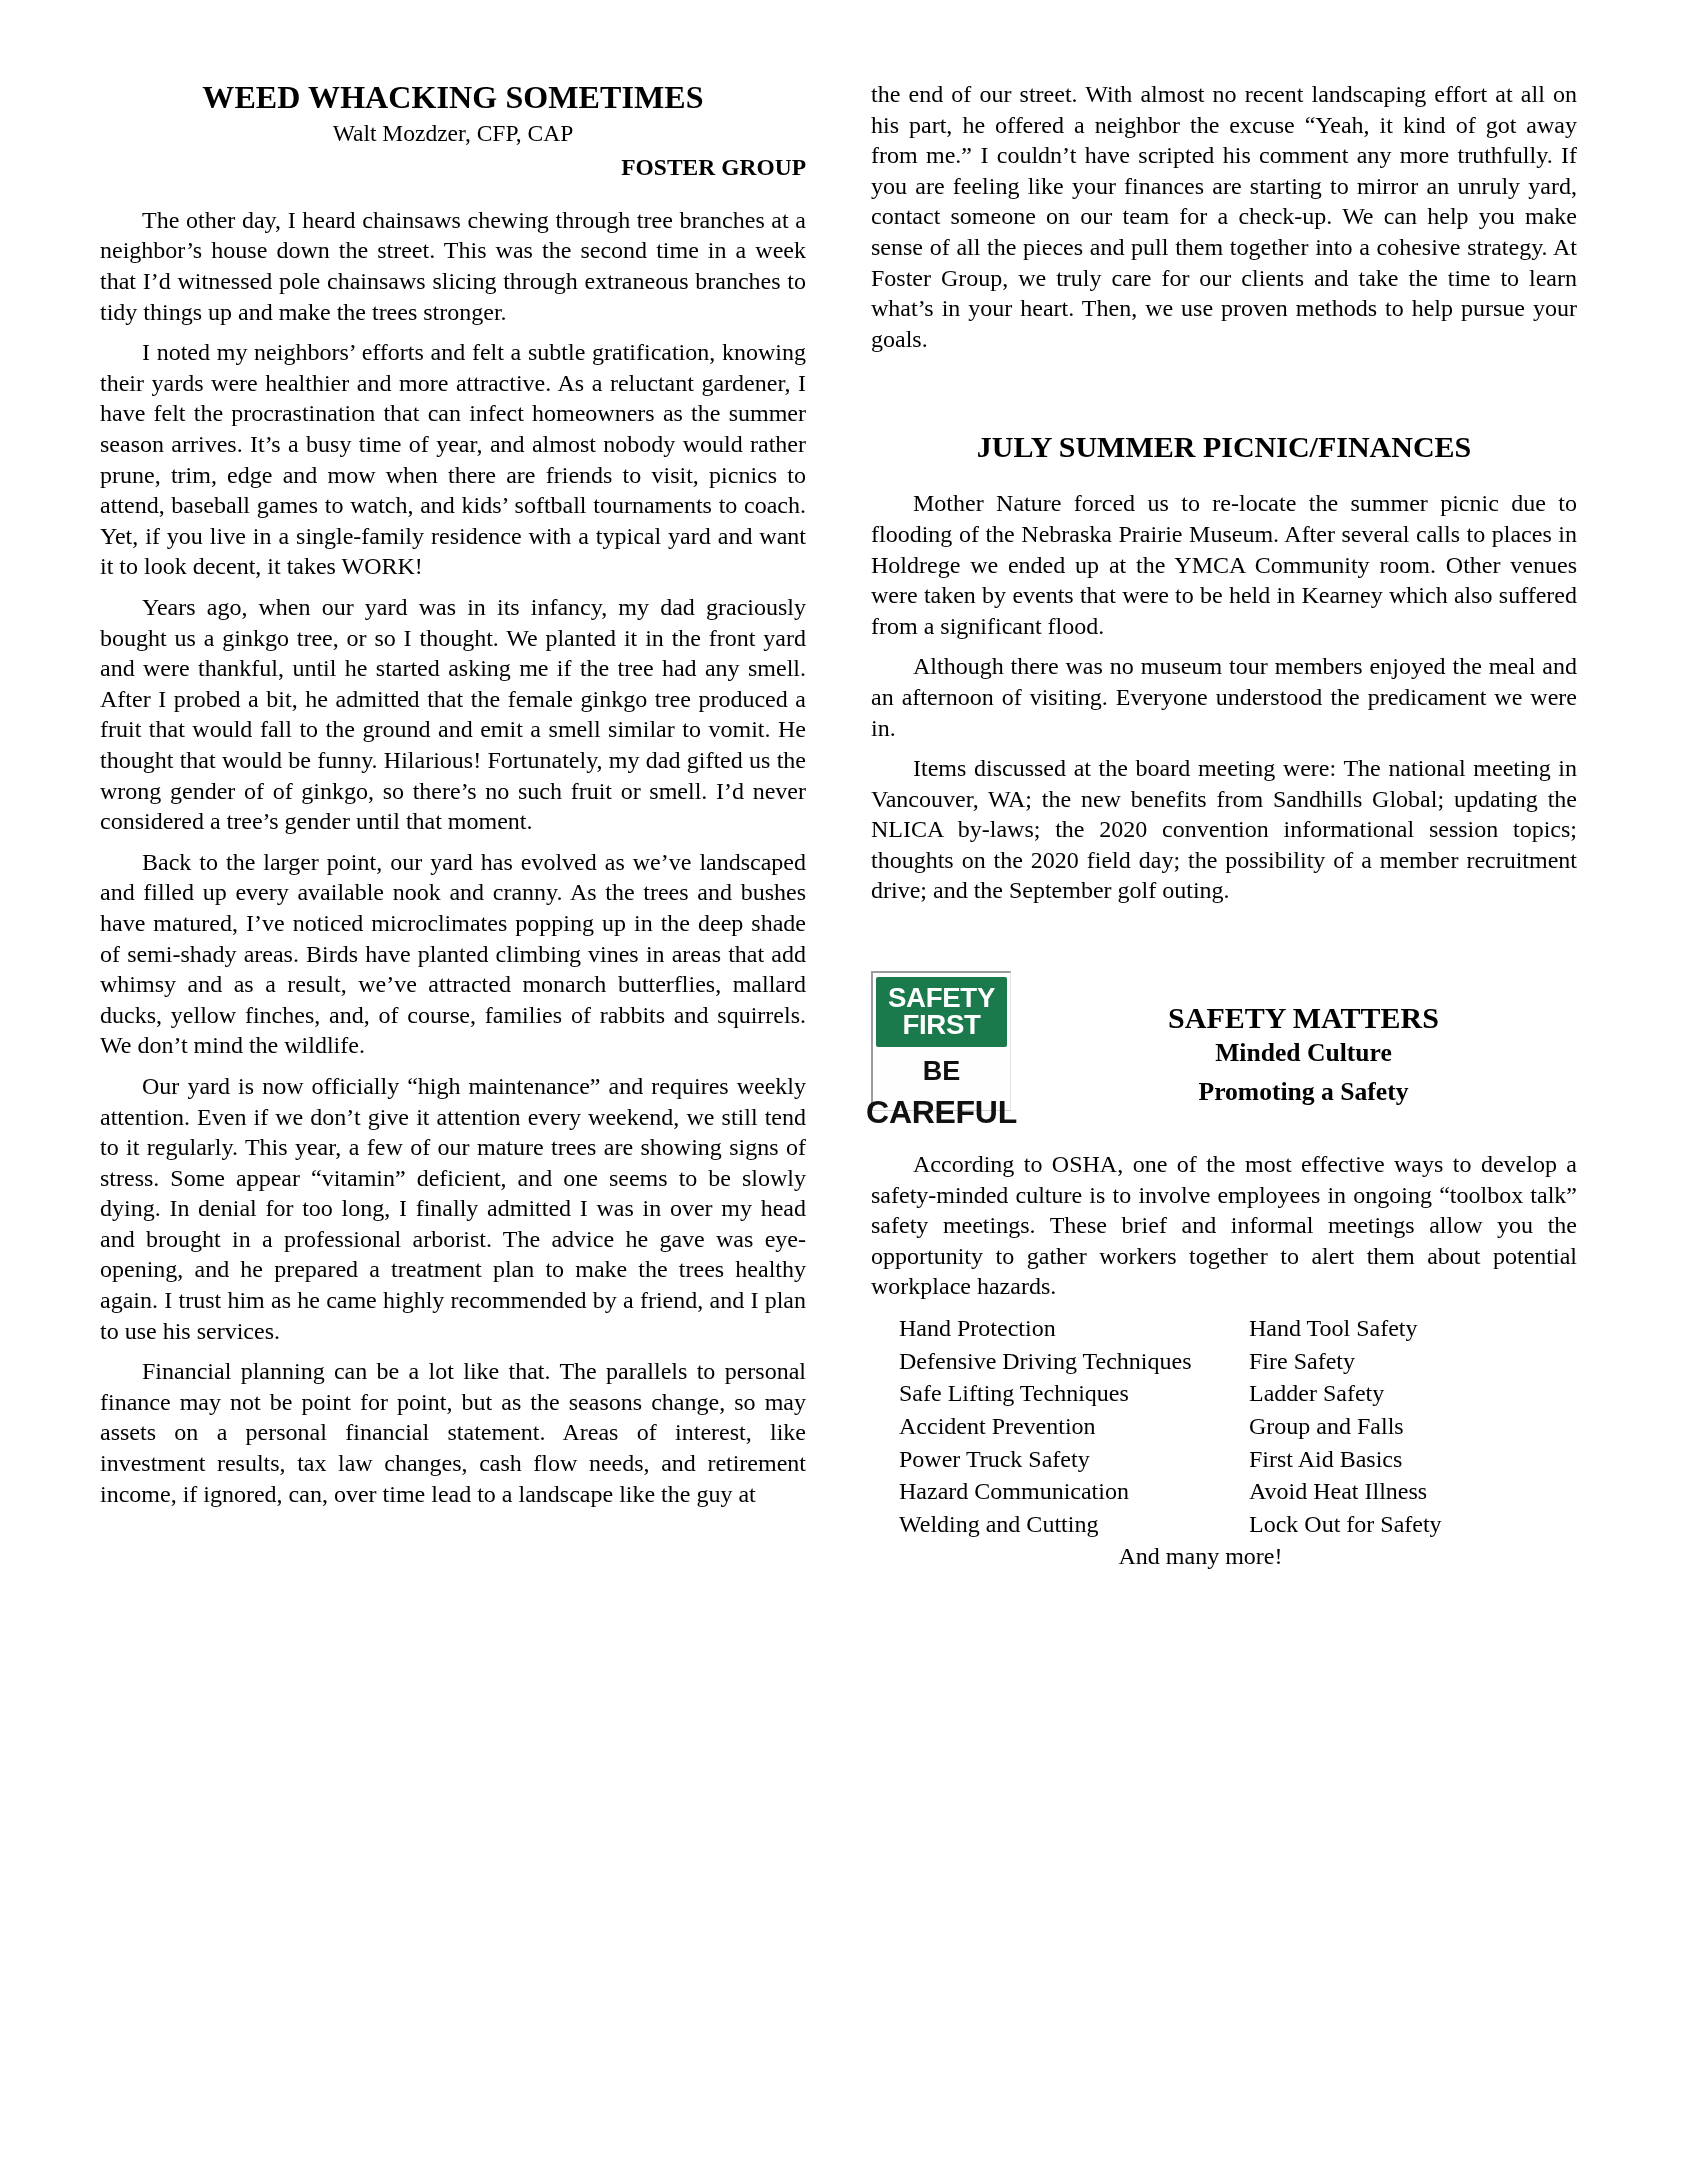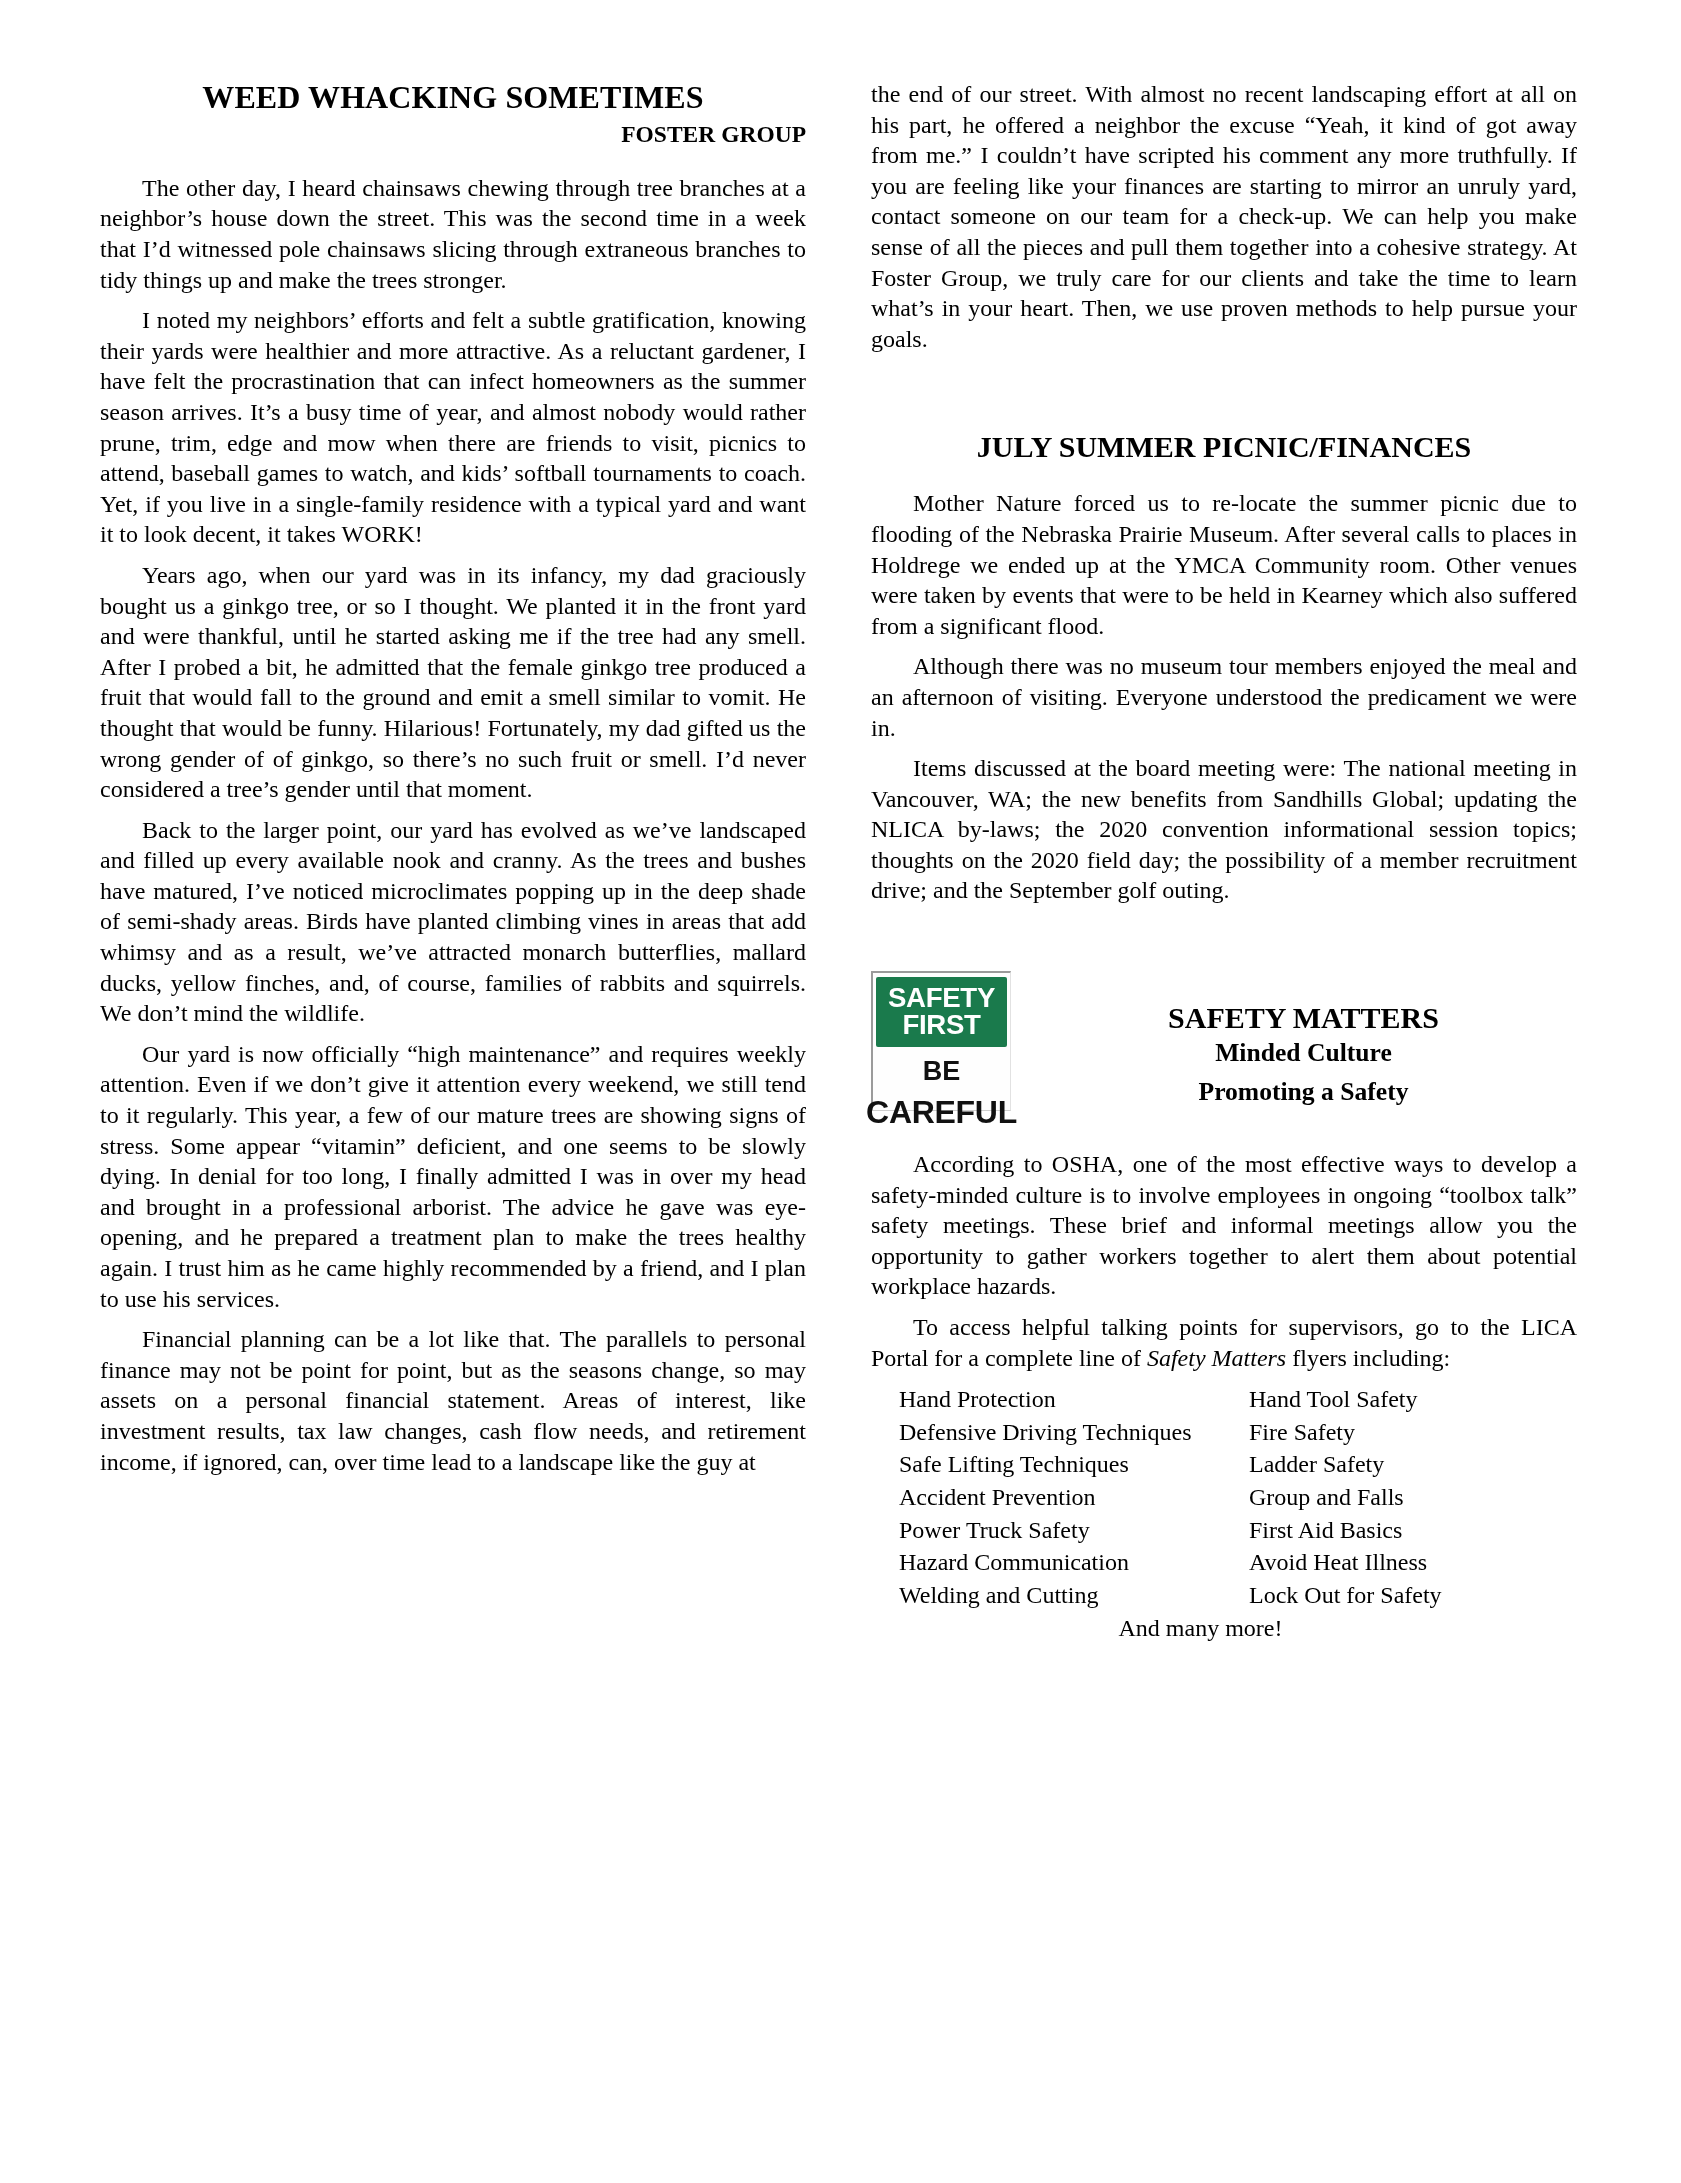--- a/index.html
+++ b/index.html
@@ -174,20 +174,21 @@
 </style>
 </head>
 <body>
 
 <div class="page">
   <div class="columns">
 
     <div class="col">
 
       <h1 class="article-title">WEED WHACKING SOMETIMES</h1>
+      <div class="byline">Walt Mozdzer, CFP, CAP</div>
       <div class="org">FOSTER GROUP</div>
 
       <div class="spacer-sm"></div>
 
       <p class="body">The other day, I heard chainsaws chewing through tree branches at a neighbor’s house down the street. This was the second time in a week that I’d witnessed pole chainsaws slicing through extraneous branches to tidy things up and make the trees stronger.</p>
       <p class="body">I noted my neighbors’ efforts and felt a subtle gratification, knowing their yards were healthier and more attractive. As a reluctant gardener, I have felt the procrastination that can infect homeowners as the summer season arrives. It’s a busy time of year, and almost nobody would rather prune, trim, edge and mow when there are friends to visit, picnics to attend, baseball games to watch, and kids’ softball tournaments to coach. Yet, if you live in a single-family residence with a typical yard and want it to look decent, it takes WORK!</p>
       <p class="body">Years ago, when our yard was in its infancy, my dad graciously bought us a ginkgo tree, or so I thought. We planted it in the front yard and were thankful, until he started asking me if the tree had any smell. After I probed a bit, he admitted that the female ginkgo tree produced a fruit that would fall to the ground and emit a smell similar to vomit. He thought that would be funny. Hilarious! Fortunately, my dad gifted us the wrong gender of of ginkgo, so there’s no such fruit or smell. I’d never considered a tree’s gender until that moment.</p>
       <p class="body">Back to the larger point, our yard has evolved as we’ve landscaped and filled up every available nook and cranny. As the trees and bushes have matured, I’ve noticed microclimates popping up in the deep shade of semi-shady areas. Birds have planted climbing vines in areas that add whimsy and as a result, we’ve attracted monarch butterflies, mallard ducks, yellow finches, and, of course, families of rabbits and squirrels. We don’t mind the wildlife.</p>
       <p class="body">Our yard is now officially “high maintenance” and requires weekly attention. Even if we don’t give it attention every weekend, we still tend to it regularly. This year, a few of our mature trees are showing signs of stress. Some appear “vitamin” deficient, and one seems to be slowly dying. In denial for too long, I finally admitted I was in over my head and brought in a professional arborist. The advice he gave was eye-opening, and he prepared a treatment plan to make the trees healthy again. I trust him as he came highly recommended by a friend, and I plan to use his services.</p>
       <p class="body last">Financial planning can be a lot like that. The parallels to personal finance may not be point for point, but as the seasons change, so may assets on a personal financial statement. Areas of interest, like investment results, tax law changes, cash flow needs, and retirement income, if ignored, can, over time lead to a landscape like the guy at</p>
@@ -225,21 +226,20 @@
           <div class="h2" style="margin-top:1.3px;">Minded Culture</div>
           <div class="h2">Promoting a Safety</div>
         </div>
 
       </div>
 
       <div class="spacer-md"></div>
 
       <p class="body">According to OSHA, one of the most effective ways to develop a safety-minded culture is to involve employees in ongoing “toolbox talk” safety meetings. These brief and informal meetings allow you the opportunity to gather workers together to alert them about potential workplace hazards.</p>
 
-      <p class="body"><span>To access helpful talking points for supervisors, go to the LICA Portal for a complete line of </span><em class="it">Safety Matters</em><span> flyers including:</span></p>
 
       <ul class="flyer-list">
         <li class="flyer-row">
           <span class="flyer-col-a">Hand Protection</span>
           <span class="flyer-col-b">Hand Tool Safety</span>
         </li>
         <li class="flyer-row">
           <span class="flyer-col-a">Defensive Driving Techniques</span>
           <span class="flyer-col-b">Fire Safety</span>
         </li>

